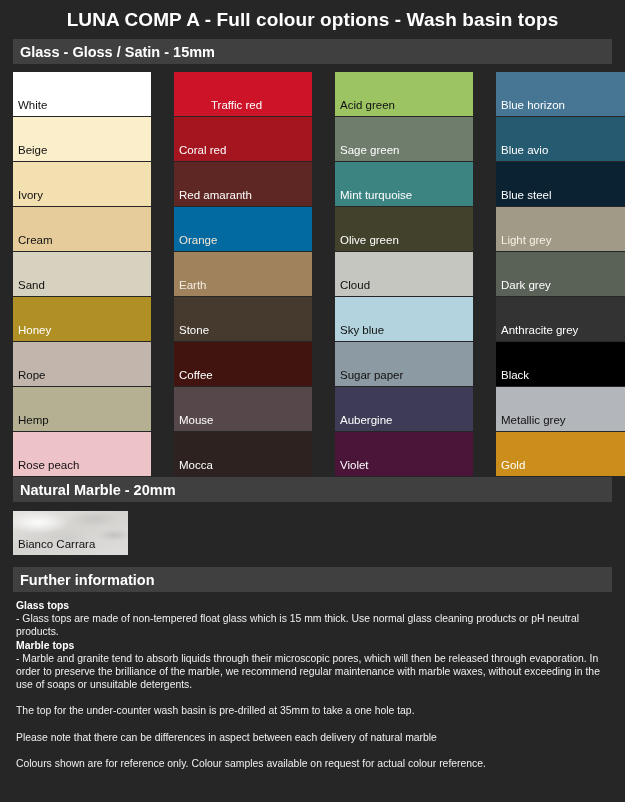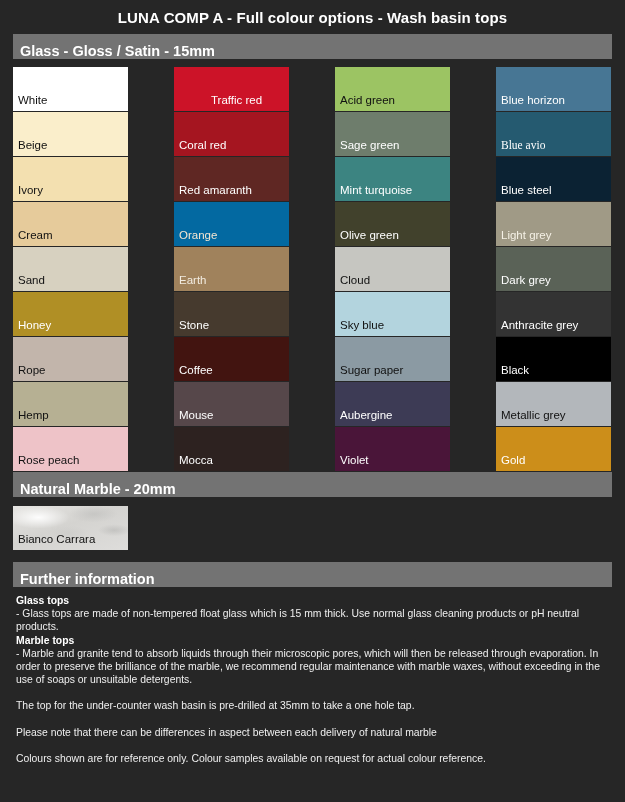--- a/index.html
+++ b/index.html
@@ -18,34 +18,34 @@
   .page {
     position: relative;
     width: 625px;
     height: 802px;
     box-sizing: border-box;
   }
 
   
   .page-title {
     text-align: center;
-    font-size: 15px;
+    font-size: 19px;
     font-weight: bold;
     color: #ffffff;
     padding: 9px 0 8px 0;
     letter-spacing: 0.1px;
   }
 
   
   .section-bar {
     margin: 0 13px;
-    background: #737373;
+    background: #404040;
     height: 25px;
     display: flex;
-    align-items: flex-end;
+    align-items: center;
     padding-left: 7px;
     box-sizing: border-box;
   }
   .section-bar .section-label {
     font-size: 14.5px;
     font-weight: bold;
     color: #ffffff;
   }
 
   
@@ -53,21 +53,21 @@
     margin: 8px 0 0 13px;
     display: flex;
     gap: 46px;
   }
   .swatch-col {
     display: flex;
     flex-direction: column;
     width: 115px;
   }
   .swatch {
-    width: 115px;
+    width: 138px;
     height: 44px;
     margin-bottom: 1px;
     position: relative;
     box-sizing: border-box;
     overflow: hidden;
   }
   .swatch .swatch-label {
     position: absolute;
     left: 5px;
     bottom: 4px;
@@ -223,21 +223,21 @@
       <div class="swatch" style="background-color: rgb(74, 21, 57);">
           <span class="swatch-label" style="color: rgb(255, 255, 255);">Violet</span>
         </div>
     </div>
 
     <div class="swatch-col">
       <div class="swatch" style="background-color: rgb(71, 118, 148);">
           <span class="swatch-label" style="color: rgb(255, 255, 255);">Blue horizon</span>
         </div>
       <div class="swatch" style="background-color: rgb(37, 90, 112);">
-          <span class="swatch-label" style="color: rgb(255, 255, 255); font-family: Liberation Serif, serif;">Blue avio</span>
+          <span class="swatch-label" style="color: rgb(255, 255, 255);">Blue avio</span>
         </div>
       <div class="swatch" style="background-color: rgb(11, 34, 51);">
           <span class="swatch-label" style="color: rgb(255, 255, 255);">Blue steel</span>
         </div>
       <div class="swatch" style="background-color: rgb(160, 154, 134);">
           <span class="swatch-label" style="color: rgb(245, 241, 230);">Light grey</span>
         </div>
       <div class="swatch" style="background-color: rgb(90, 98, 87);">
           <span class="swatch-label" style="color: rgb(255, 255, 255);">Dark grey</span>
         </div>

